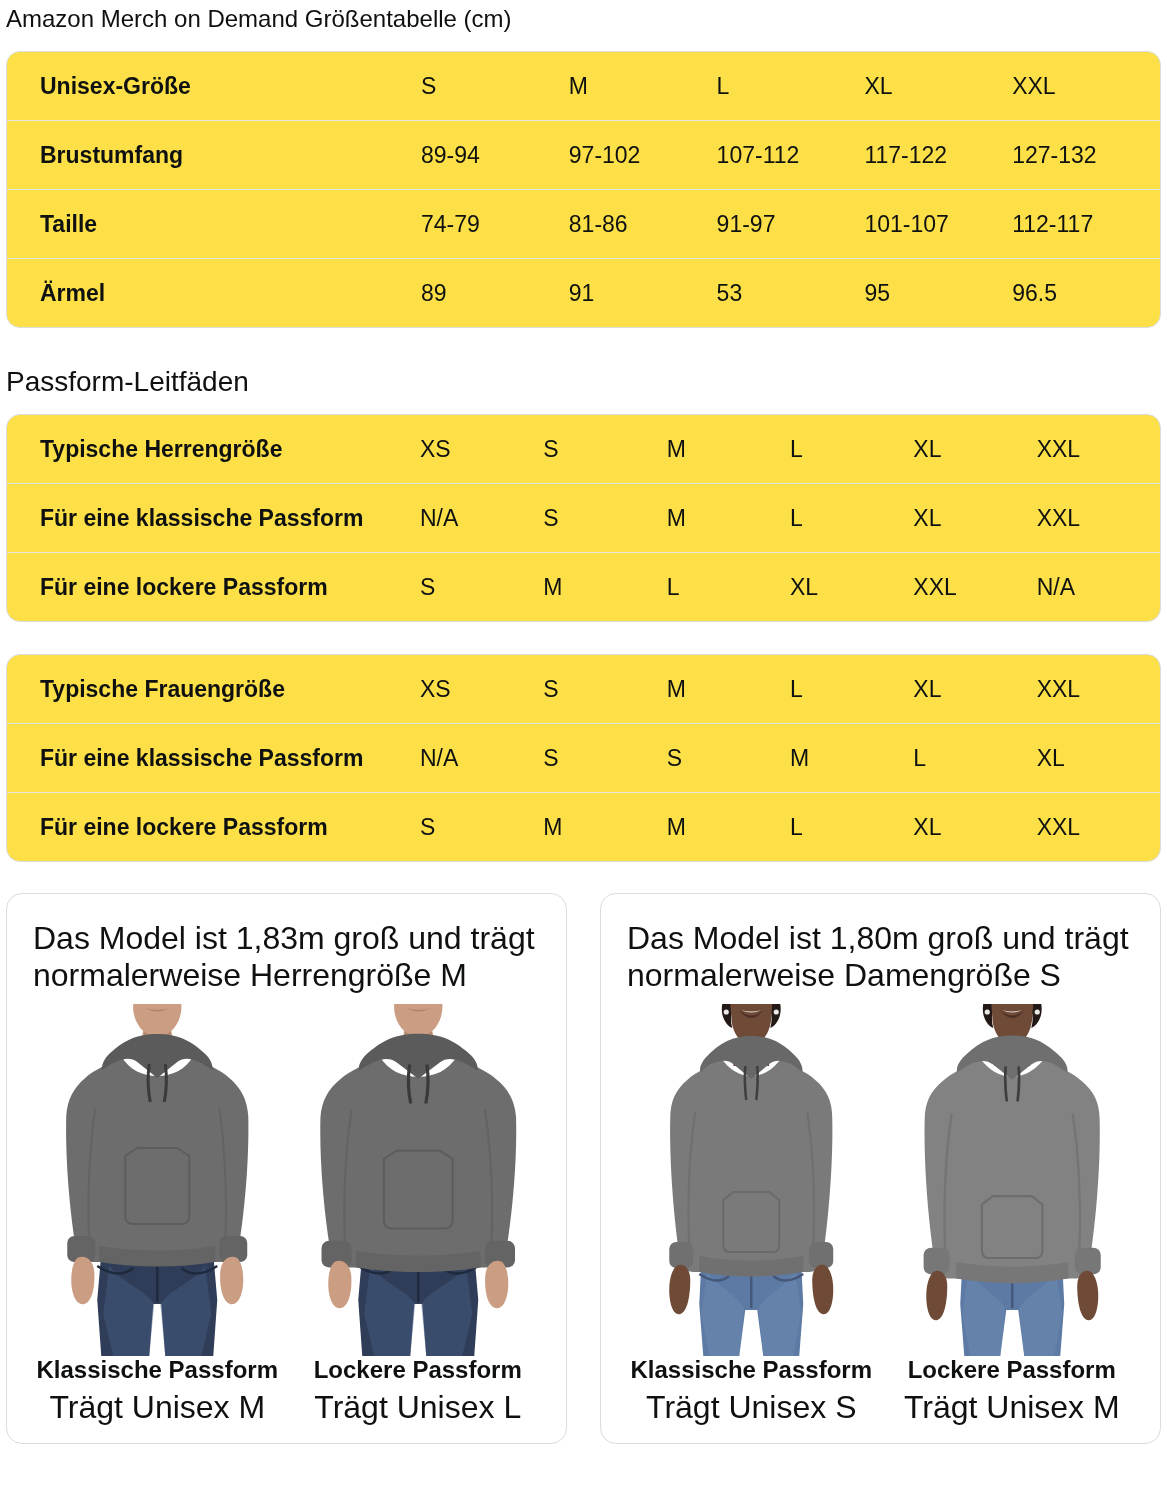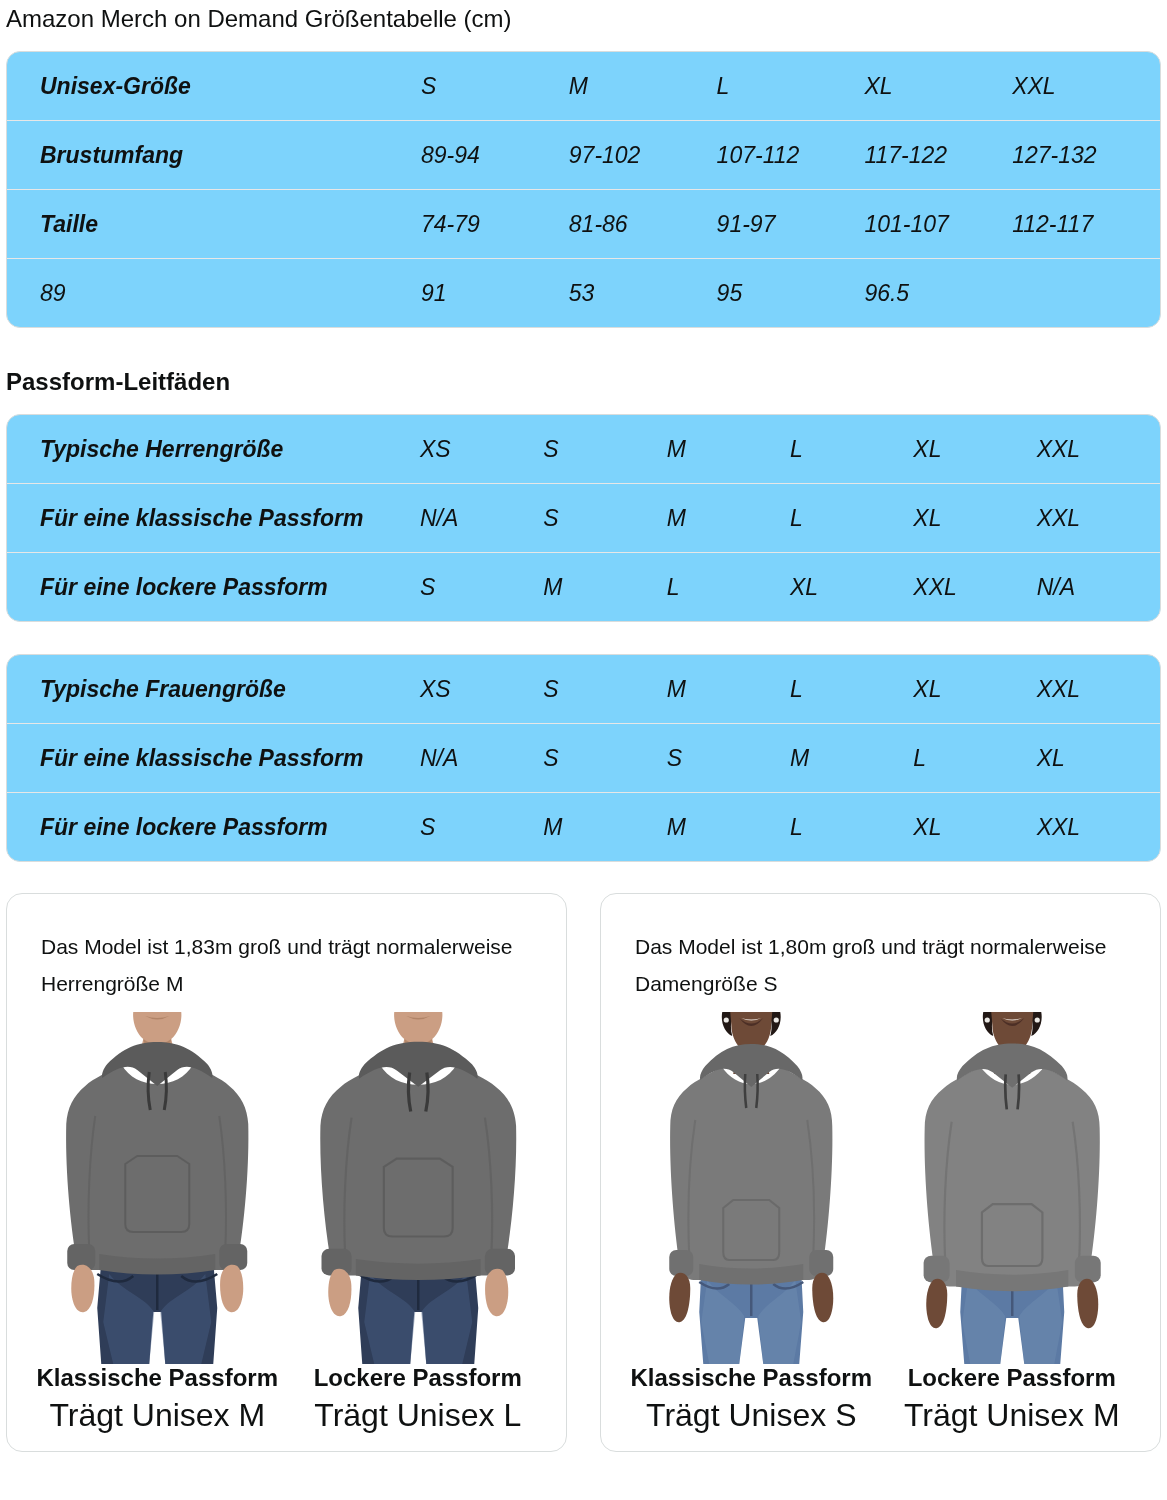--- a/index.html
+++ b/index.html
@@ -1,37 +1,37 @@
 <!DOCTYPE html>
 <html><head>
 <meta charset="utf-8">
 <style>
   html,body{margin:0;padding:0;background:#fff;}
   body{width:1167px;color:#0f1111;font-family:"Liberation Sans","DejaVu Sans",sans-serif;
        -webkit-font-smoothing:antialiased;}
   .page{padding:2px 6px 8px 6px;}
   .title{font-size:24px;font-weight:400;line-height:30px;margin:2px 0 0 0;}
   .note{font-size:21px;line-height:24px;margin:19px 0 0 0;}
-  .subtitle{font-size:24px;font-weight:700;line-height:28px;margin:40px 0 0 0;}
-
-  .table{border:1px solid #d9dddd;border-radius:14px;overflow:hidden;background:#7dd3fc;font-style:italic;}
+  .subtitle{font-size:28px;font-weight:400;line-height:28px;margin:40px 0 0 0;}
+
+  .table{border:1px solid #d9dddd;border-radius:14px;overflow:hidden;background:#fde047;}
   .t1{margin-top:17px;}
   .t2{margin-top:18px;}
   .t3{margin-top:32px;}
   .trow{display:grid;align-items:center;height:68px;padding-left:33px;}
   .t1 .trow{grid-template-columns:381px repeat(5,1fr);}
   .cols6 .trow{grid-template-columns:380px repeat(6,1fr);}
   .trow + .trow{border-top:1px solid #e7e7e7;}
   .tlabel{font-weight:700;font-size:23px;}
   .tcell{font-size:23px;}
 
   .cards{display:flex;gap:33px;margin-top:31px;}
   .card{flex:1;border:1px solid #d9dddd;border-radius:16px;box-sizing:border-box;
         padding:26px 24px 22px 26px;background:#fff;}
-  .card-desc{font-size:21px;line-height:37px;margin:8px;}
+  .card-desc{font-size:32px;line-height:37px;margin:0;}
   .figures{display:flex;gap:12px;margin-top:10px;}
   figure{margin:0;flex:1;text-align:center;min-width:0;}
   .model-img{height:352px;}
   .model-img svg{width:100%;height:100%;display:block;}
   .fit-name{font-weight:700;font-size:24px;line-height:28px;}
   .fit-size{font-size:32px;line-height:28px;margin-top:9px;}
 
   
   .male{--hoodie:#6d6d6d;--hood:#5b5b5b;--rib:#646464;--line:#545454;
         --skin:#cb9e83;--skinsh:#9c6f52;
@@ -68,20 +68,21 @@
     </div>
     <div class="trow">
       <div class="tlabel">Taille</div>
       <div class="tcell">74-79</div>
       <div class="tcell">81-86</div>
       <div class="tcell">91-97</div>
       <div class="tcell">101-107</div>
       <div class="tcell">112-117</div>
     </div>
     <div class="trow">
+      <div class="tlabel">Ärmel</div>
       <div class="tcell">89</div>
       <div class="tcell">91</div>
       <div class="tcell">53</div>
       <div class="tcell">95</div>
       <div class="tcell">96.5</div>
     </div>
   </section>
 
 
   <h2 class="subtitle">Passform-Leitfäden</h2>

